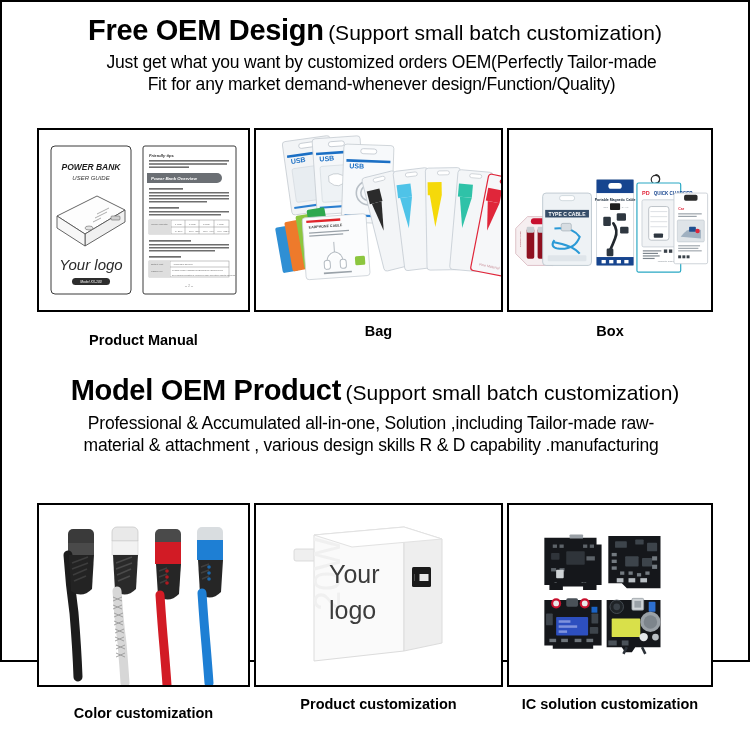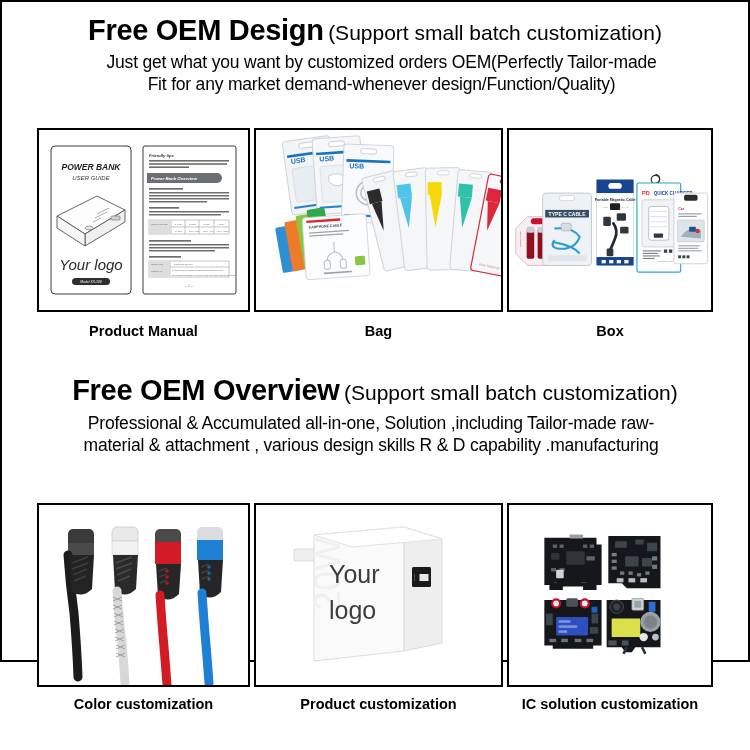--- a/index.html
+++ b/index.html
@@ -71,21 +71,21 @@
     left: 35px; right: 35px;
     display: flex;
     gap: 4px;
     font-size: 14.5px;
     font-weight: bold;
     color: #000;
   }
   .cap1 { top: 321px; }
   .cap2 { top: 694px; }
   .captions > div { text-align: center; }
-  .cw-a { width: 213px; }
+  .cw-a { width: 213px; margin-top: 9px; }
   .cw-b { width: 249px; }
   .cw-c { flex: 1; }
 
   .hdr2 { position: absolute; top: 374px; left: 0; right: 0; }
 
   svg { display: block; }
 </style>
 </head>
 <body>
 
@@ -408,21 +408,21 @@
   </div>
 
   <div class="captions cap1">
     <div class="cw-a">Product Manual</div>
     <div class="cw-b">Bag</div>
     <div class="cw-c">Box</div>
   </div>
 
   <div class="hdr2">
     <div class="headline" style="padding-top:0">
-      <span class="strong">Free OEM Overview</span>
+      <span class="strong">Model OEM Product</span>
       <span class="sub">(Support small batch customization)</span>
     </div>
     <div class="lede lede2">
       <div>Professional &amp; Accumulated all-in-one, Solution ,including Tailor-made raw-</div>
       <div>material &amp; attachment , various design skills R &amp; D capability .manufacturing</div>
     </div>
   </div>
 
   <div class="row row2">
 

